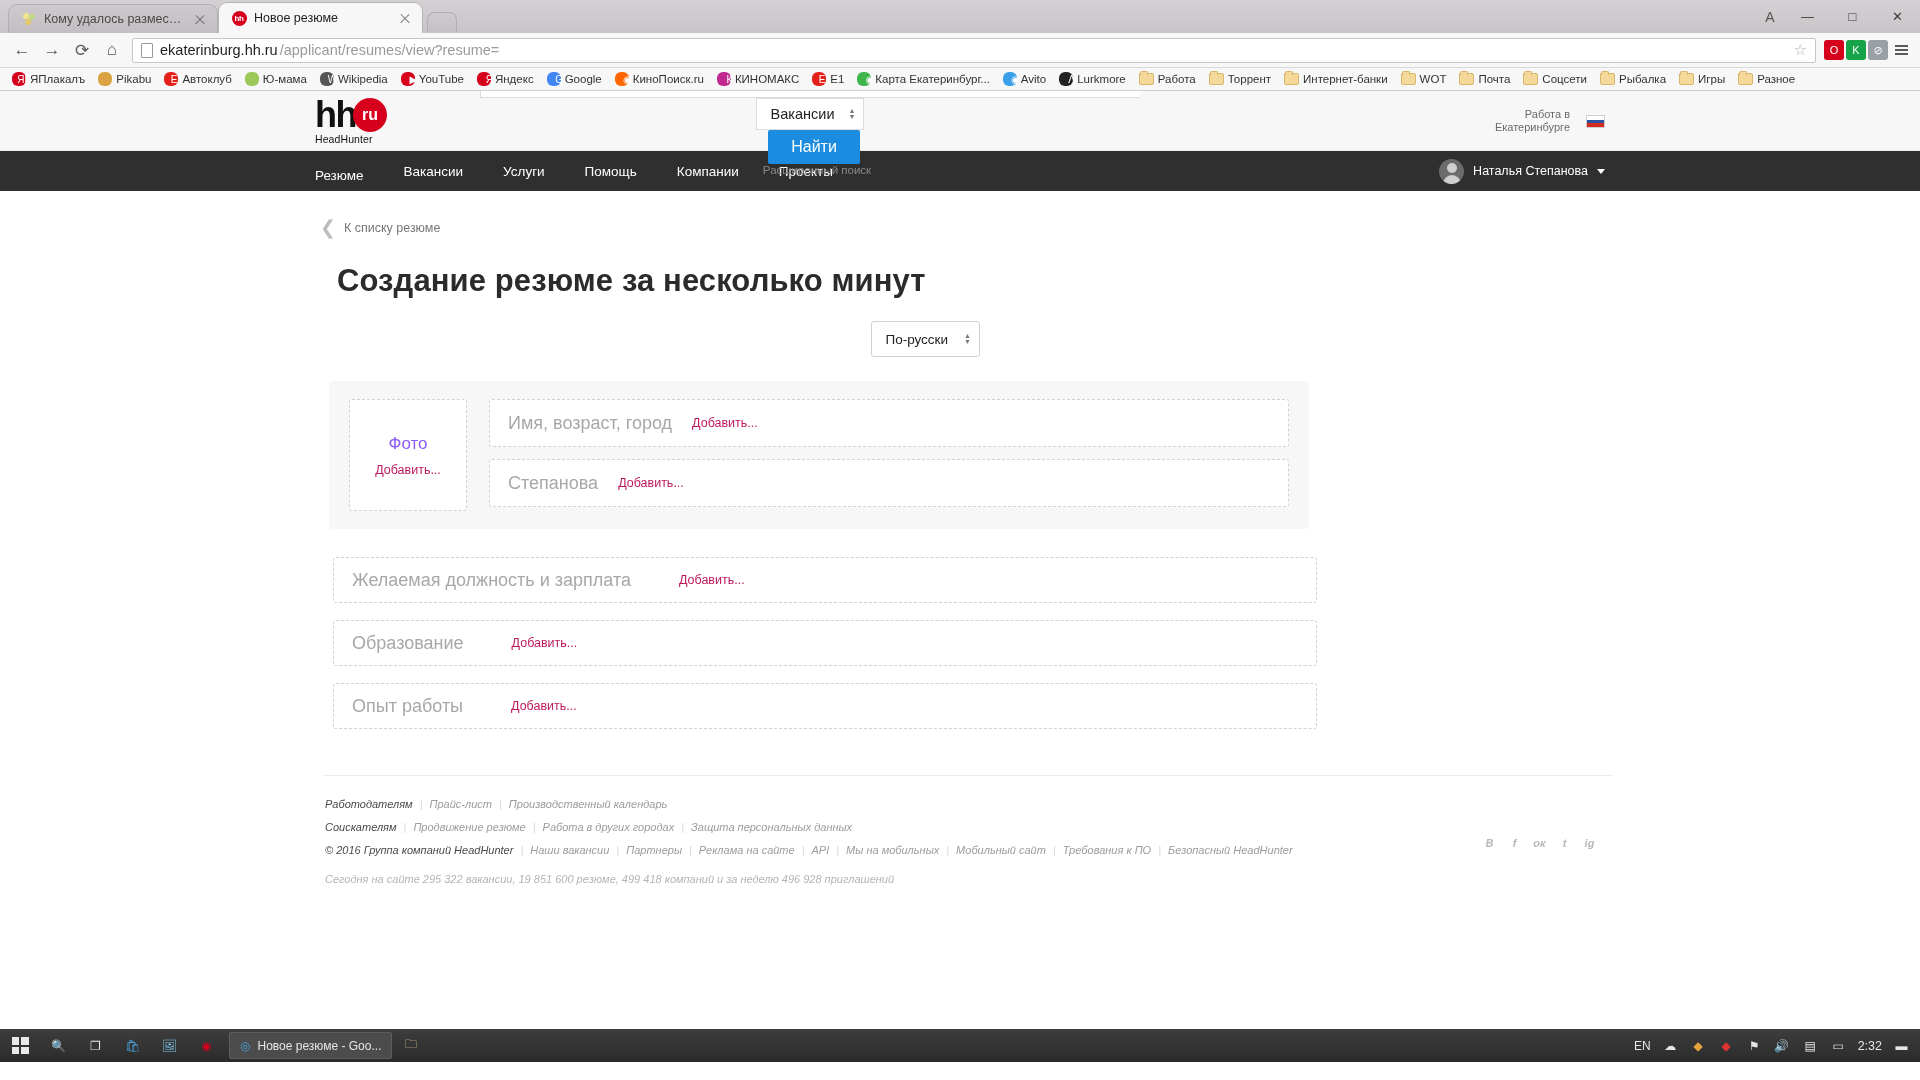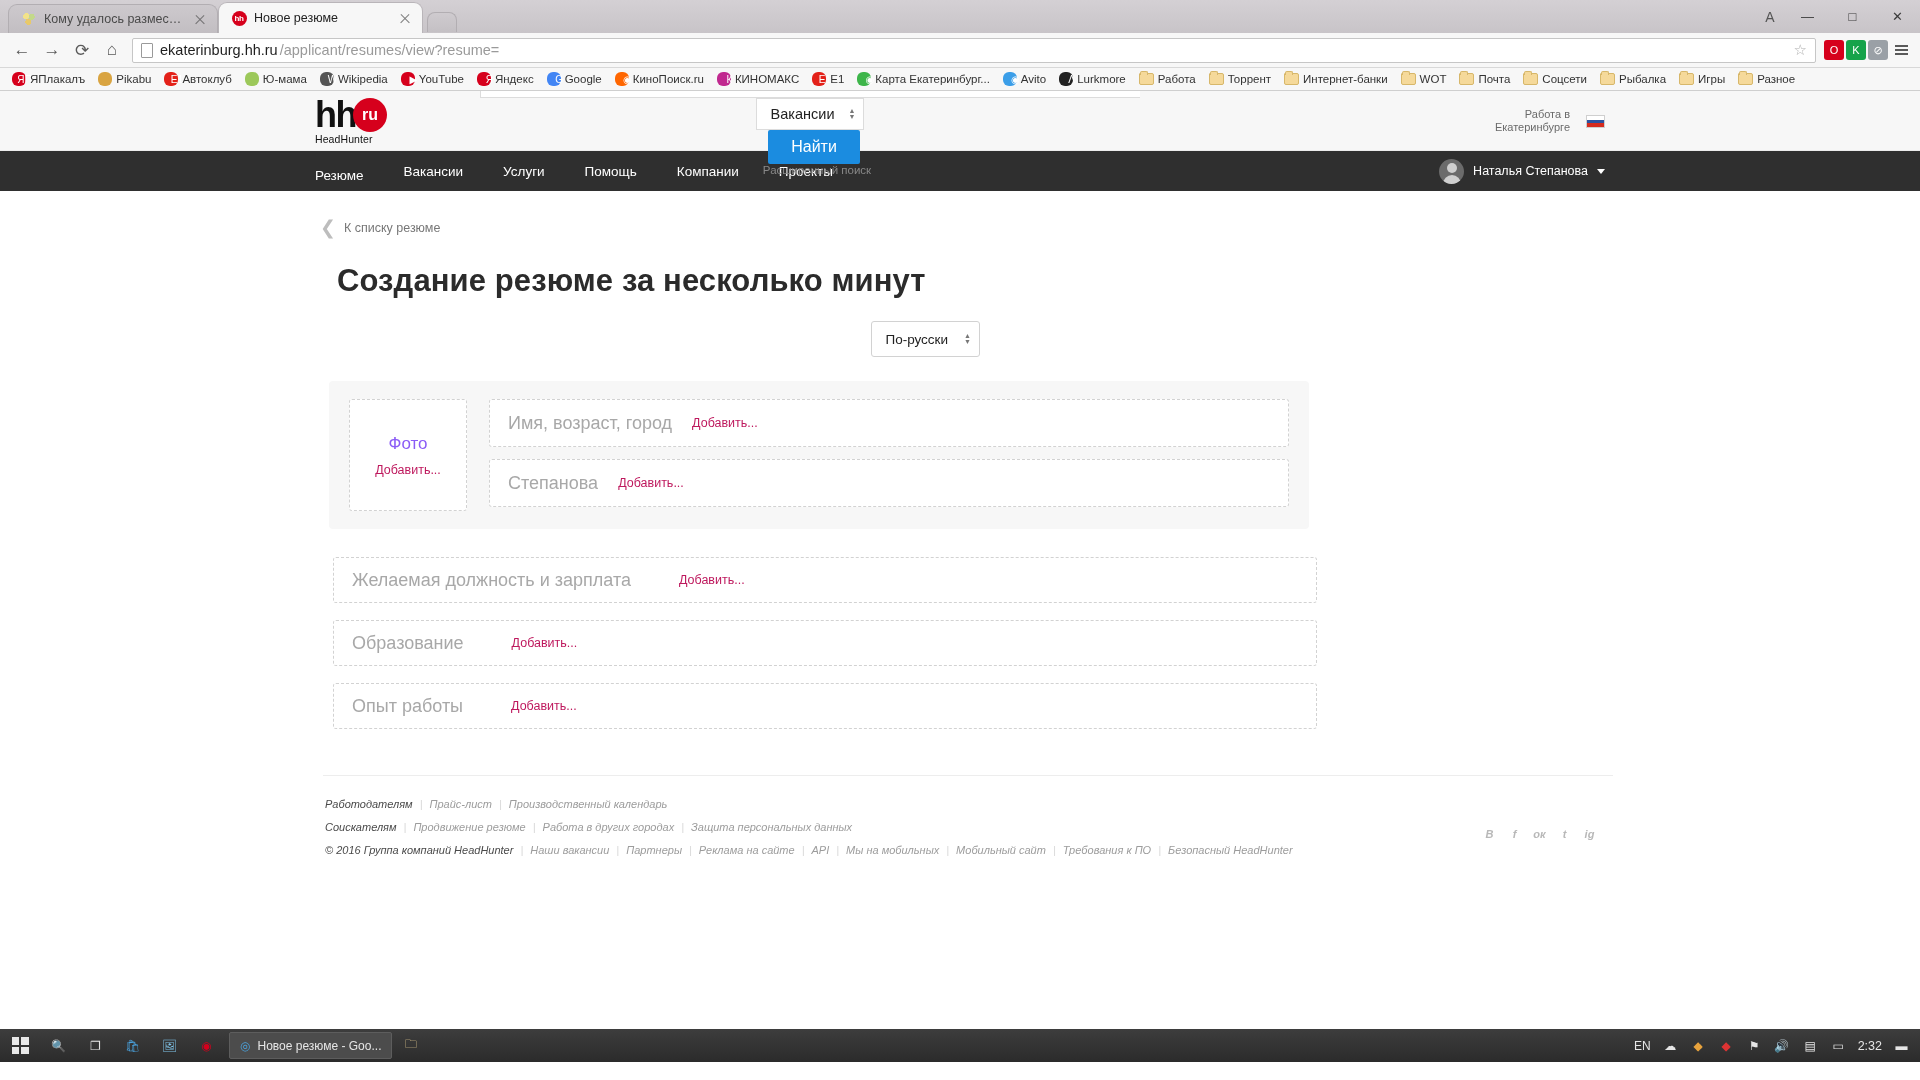--- a/index.html
+++ b/index.html
@@ -487,20 +487,21 @@
                 <span>API</span>
                 <span class="sep">|</span>
                 <span>Мы на мобильных</span>
                 <span class="sep">|</span>
                 <span>Мобильный сайт</span>
                 <span class="sep">|</span>
                 <span>Требования к ПО</span>
                 <span class="sep">|</span>
                 <span>Безопасный HeadHunter</span>
               </div>
+            <div class="foot-stats">Сегодня на сайте 295 322 вакансии, 19 851 600 резюме, 499 418 компаний и за неделю 496 928 приглашений</div>
           </div>
           <div class="socials" id="socials">
               <span class="soc">В</span>
               <span class="soc">f</span>
               <span class="soc">ок</span>
               <span class="soc">t</span>
               <span class="soc">ig</span>
             </div>
         </div>
       </div>

